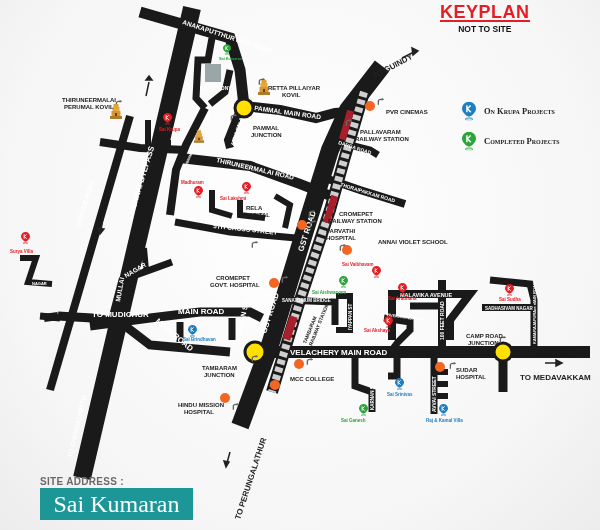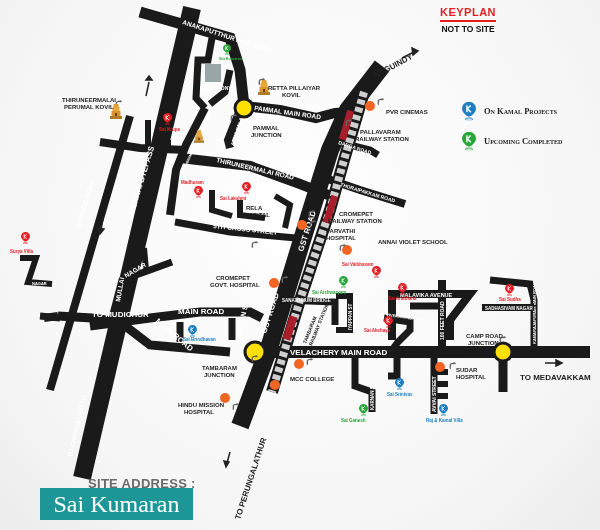--- a/index.html
+++ b/index.html
@@ -6,26 +6,26 @@
   body{width:600px;height:530px;overflow:hidden;background:#f4f4f4;font-family:"Liberation Sans",sans-serif;}
   .wrap{position:relative;width:600px;height:530px;background:radial-gradient(ellipse at 50% 40%,#ffffff 0%,#f6f6f6 70%,#ececec 100%);}
   svg{position:absolute;left:0;top:0;}
   .lbl{font-family:"Liberation Sans",sans-serif;font-weight:bold;fill:#222;font-size:6px;}
   .rd{font-family:"Liberation Sans",sans-serif;font-weight:bold;fill:#ffffff;font-size:6.5px;}
   .rdlg{font-family:"Liberation Sans",sans-serif;font-weight:bold;fill:#ffffff;font-size:8px;}
   .red{fill:#e31e24;}
   .blu{fill:#1d7ec2;}
   .grn{fill:#2aa53a;}
   .keyplan{position:absolute;left:440px;top:4px;text-align:center;}
-  .keyplan .t{font-family:"Liberation Sans",sans-serif;font-weight:bold;color:#e31e24;font-size:11px;letter-spacing:0.5px;border-bottom:2px solid #e31e24;line-height:16px;}
+  .keyplan .t{font-family:"Liberation Sans",sans-serif;font-weight:bold;color:#e31e24;font-size:18px;letter-spacing:0.5px;border-bottom:2px solid #e31e24;line-height:16px;}
   .keyplan .s{font-family:"Liberation Sans",sans-serif;font-weight:bold;color:#111;font-size:8.5px;margin-top:2px;}
   .legend{position:absolute;left:462px;top:96px;}
   .legend .row{display:flex;align-items:center;height:30px;}
   .legend .row span{font-family:"Liberation Serif",serif;font-weight:bold;font-size:8.5px;color:#222;margin-left:8px;font-variant:small-caps;}
-  .site{position:absolute;left:40px;top:476px;font-family:"Liberation Sans",sans-serif;font-weight:bold;color:#6a6a6a;font-size:13px;letter-spacing:0.3px;margin-left:48px;}
+  .site{position:absolute;left:40px;top:476px;font-family:"Liberation Sans",sans-serif;font-weight:bold;color:#6a6a6a;font-size:10px;letter-spacing:0.3px;}
   .brand{position:absolute;left:40px;top:488px;width:153px;height:32px;background:#1c9696;display:flex;align-items:center;justify-content:center;}
   .brand span{font-family:"Liberation Serif",serif;color:#fff;font-size:24px;}
 </style>
 </head>
 <body>
 
 <div class="wrap">
 
 <svg width="600" height="530" viewBox="0 0 600 530">
   <defs>
@@ -306,27 +306,27 @@
 <div class="keyplan">
   <div class="t">KEYPLAN</div>
   <div class="s">NOT TO SITE</div>
 </div>
 
 <div class="legend">
   <div class="row">
     <svg width="14" height="20" viewBox="0 0 12 16" style="position:static;color:#1d7ec2;fill:#1d7ec2">
           <use href="#pin"></use>
         </svg>
-    <span>On Kamal Projects</span>
+    <span>On Krupa Projects</span>
   </div>
   <div class="row">
     <svg width="14" height="20" viewBox="0 0 12 16" style="position:static;color:#2aa53a;fill:#2aa53a">
           <use href="#pin"></use>
         </svg>
-    <span>Upcoming Completed</span>
+    <span>Completed Projects</span>
   </div>
 </div>
 
 <div class="site">SITE ADDRESS :</div>
 <div class="brand">
   <span>Sai Kumaran</span>
 </div>
 
 </div>
 

